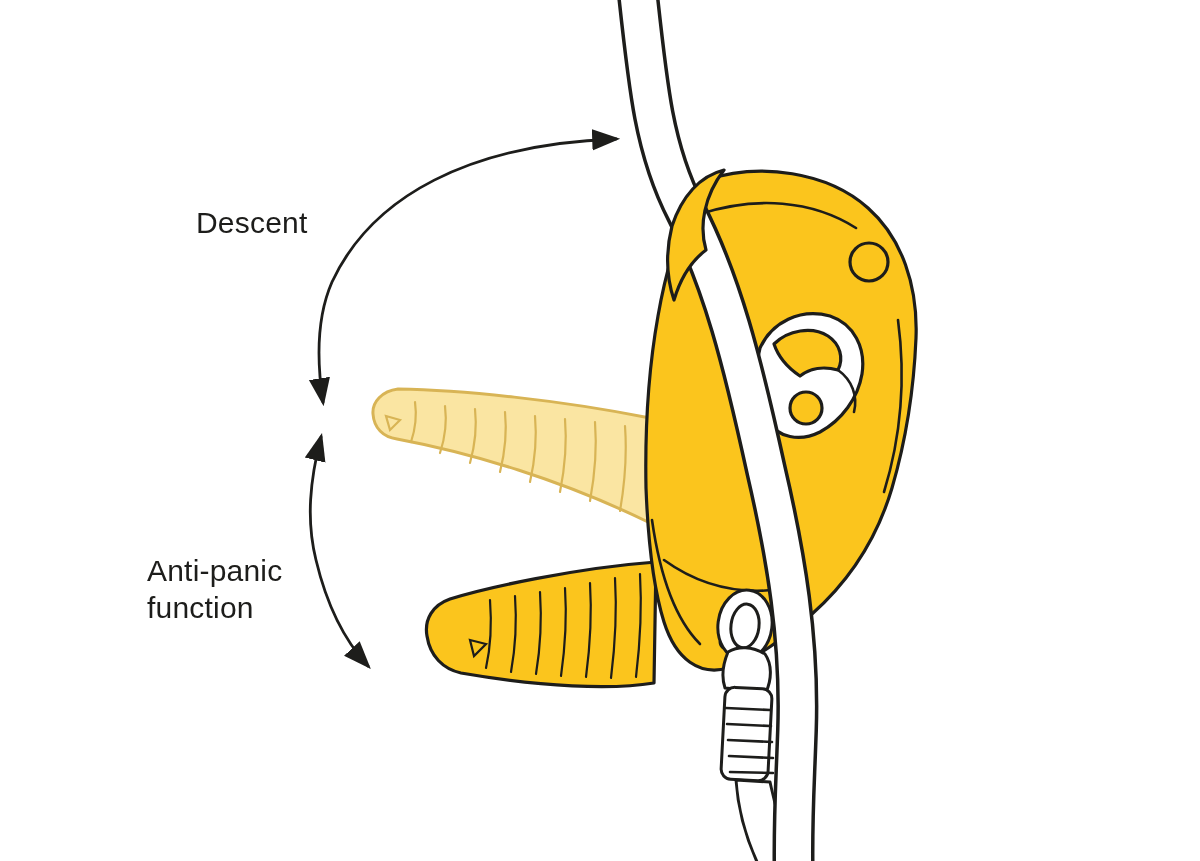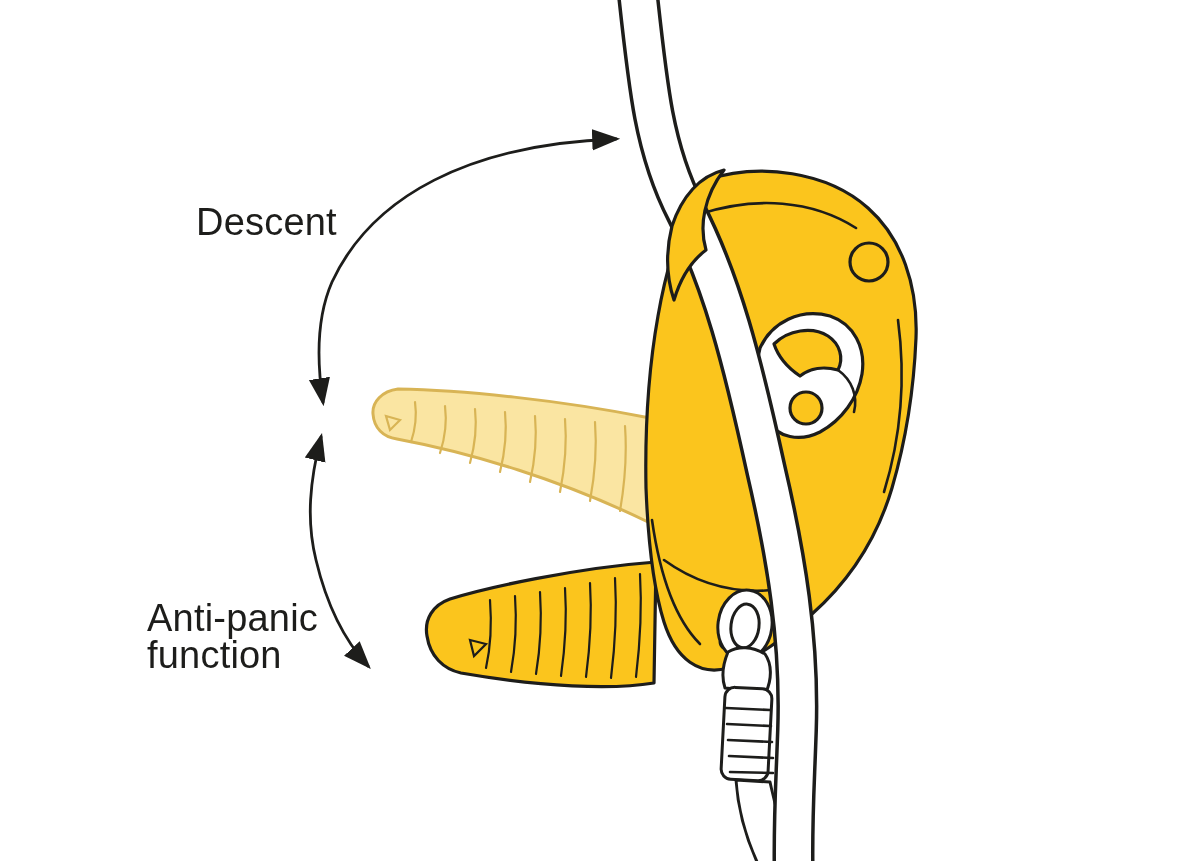--- a/index.html
+++ b/index.html
@@ -15,28 +15,28 @@
     background: #ffffff;
     overflow: hidden;
   }
   .stage svg {
     position: absolute;
     inset: 0;
   }
   .label {
     position: absolute;
     color: #1d1d1b;
-    font-size: 38px;
+    font-size: 30px;
     line-height: 37px;
     letter-spacing: 0.2px;
     white-space: pre-line;
     user-select: none;
   }
   .label-descent { left: 196px; top: 204px; }
-  .label-antipanic { left: 147px; top: 552px; margin-top: 48px; }
+  .label-antipanic { left: 147px; top: 552px; }
   .rope-casing { fill: none; stroke: #1d1d1b; stroke-width: 42; stroke-linecap: round; }
   .rope-core { fill: none; stroke: #ffffff; stroke-width: 35; stroke-linecap: round; }
   .body-stroke { stroke: #1d1d1b; stroke-width: 3.2; stroke-linejoin: round; }
   .detail-line { fill: none; stroke: #1d1d1b; stroke-width: 2.6; stroke-linecap: round; }
   .faded-stroke { stroke: #d8b455; stroke-width: 3; stroke-linejoin: round; }
   .faded-rib { fill: none; stroke: #d8b455; stroke-width: 2.2; stroke-linecap: round; }
   .solid-rib { fill: none; stroke: #1d1d1b; stroke-width: 2.2; stroke-linecap: round; }
   .arrow { fill: none; stroke: #1d1d1b; stroke-width: 2.8; stroke-linecap: round; }
   .metal { fill: #ffffff; stroke: #1d1d1b; stroke-width: 3; stroke-linejoin: round; }
 </style>

